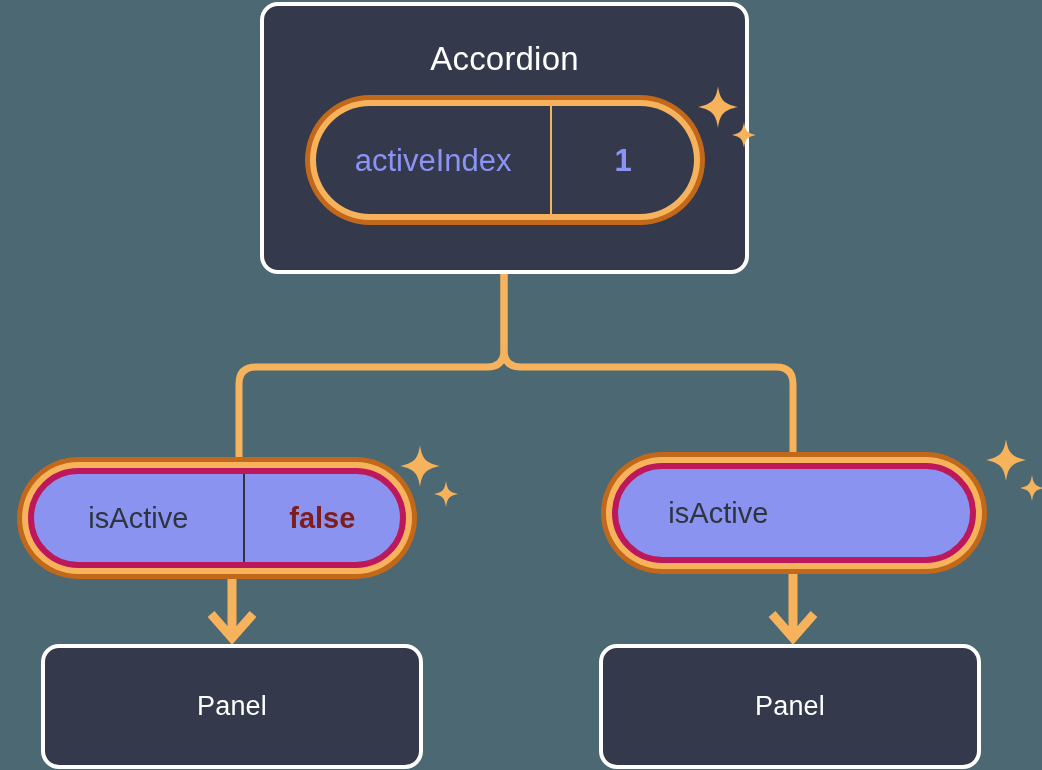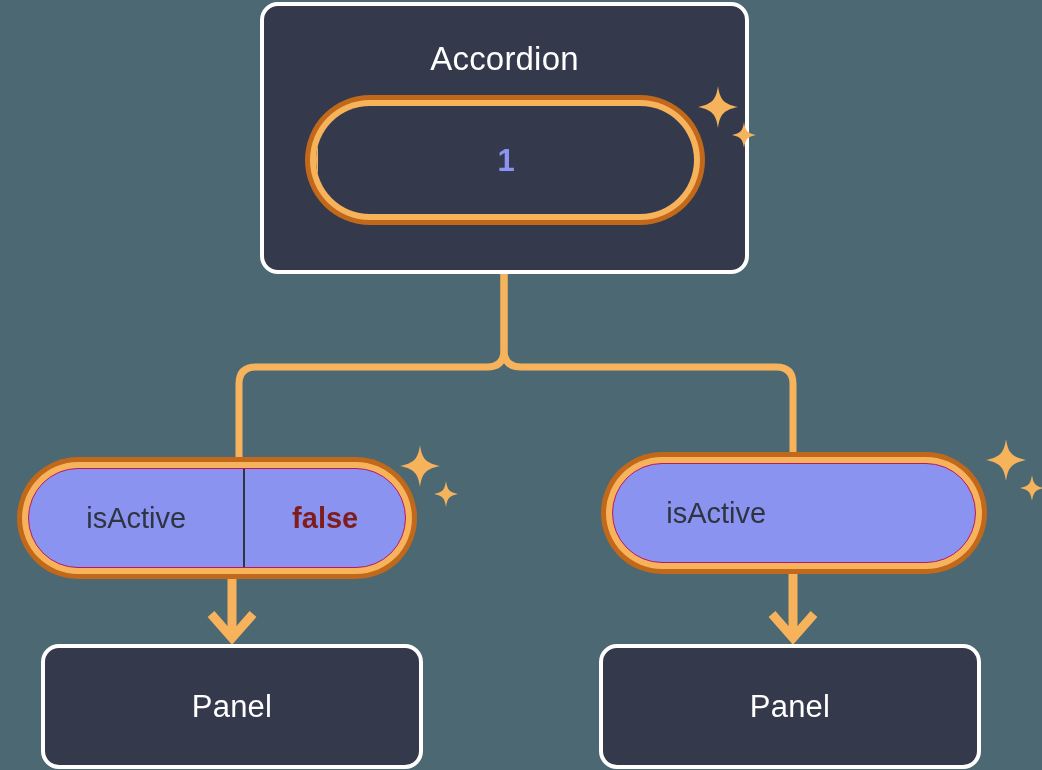--- a/index.html
+++ b/index.html
@@ -68,21 +68,21 @@
   }
 
   .panel-box {
     width: 382px;
     height: 125px;
   }
 
   #panel-box-left  { left: 41px;  top: 644px; }
   #panel-box-right { left: 599px; top: 644px; }
 
-  .panel-box .node-title { font-size: 31px; }
+  .panel-box .node-title { font-size: 27px; }
 
   
   .pill {
     position: absolute;
     border-radius: 999px;
     background: #C2681A;           
     padding: 5px;
     display: flex;
   }
 
@@ -132,21 +132,21 @@
     font-weight: 700;
     border-left: 2px solid #F2B45B;
   }
 
   
   .pill-purple {
     height: 122px;
   }
   .pill-purple .pill-inner {
     background: #8B93F0;
-    border: 1px solid #be185d;
+    border: 6px solid #be185d;
   }
   .pill-purple .pill-key {
     flex: 0 0 57%;
     color: #2E3440;
     font-size: 29px;
   }
   .pill-purple .pill-val {
     flex: 1;
     color: #7f1d1d;
     font-size: 29px;
@@ -183,20 +183,21 @@
     <path d="M 772 614 L 793 638 L 814 614" fill="none" stroke="#F7B35C" stroke-width="9" stroke-linecap="butt" stroke-linejoin="miter"></path>
   </svg>
 
   <div id="accordion-box" class="node-box">
     <div class="node-title">Accordion</div>
   </div>
 
   <div id="pill-active-index" class="pill">
     <div class="pill-mid">
       <div class="pill-inner">
+        <span class="pill-key">activeIndex</span>
         <span class="pill-val">1</span>
       </div>
     </div>
   </div>
 
   <svg id="sparkle-accordion" class="sparkle-group" width="64" height="72" viewBox="0 0 64 72">
     <path d="M24 2 C26 16 30 20 44 23 C30 26 26 30 24 44 C22 30 18 26 4 23 C18 20 22 16 24 2 Z" fill="#F7B35C"></path>
     <path d="M50 38 C51.3 47 53.6 49.4 62 51 C53.6 52.6 51.3 55 50 64 C48.7 55 46.4 52.6 38 51 C46.4 49.4 48.7 47 50 38 Z" fill="#F7B35C"></path>
   </svg>
 

